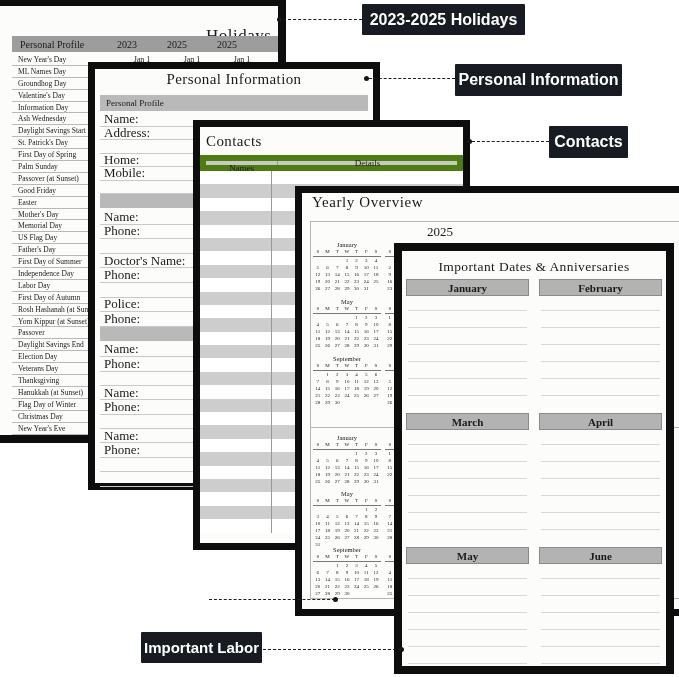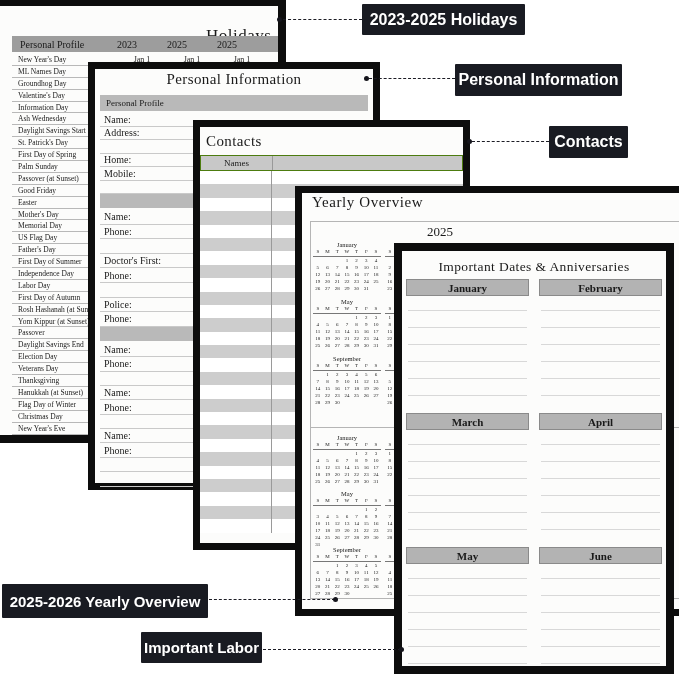--- a/index.html
+++ b/index.html
@@ -23,26 +23,26 @@
   .h-row{height:11.9px;display:flex;align-items:center;border-bottom:1px solid #b8b8b8;white-space:nowrap;overflow:hidden;}
   .h-name{width:105px;padding-left:6px;font-size:7.5px;}
   .h-date{width:50px;text-align:center;font-size:8px;}
 
   
   .pi-title{position:absolute;left:0;top:2px;width:100%;text-align:center;font-size:15px;letter-spacing:.4px;}
   .pi-wrap{position:absolute;left:5px;top:26px;width:268px;}
   .pi-band{height:14px;background:#b9b9b9;font-size:9px;line-height:14px;padding-left:6px;margin-bottom:2px;}
   .pi-band.first{height:16px;line-height:16px;}
   .pi-line{border-bottom:1px solid #c9c9c9;display:flex;align-items:center;}
-  .pi-line span{font-size:10px;padding-left:4px;font-family:Liberation Serif, serif;}
+  .pi-line span{font-size:13px;padding-left:4px;font-family:Liberation Serif, serif;}
 
   
   .c-title{position:absolute;left:6px;top:6px;font-size:15px;letter-spacing:.4px;}
   .c-table{position:absolute;left:0;top:28px;width:263px;}
-  .c-head{height:16px;background:#c8c8c8;border:1px solid #4d7c0f;display:flex;align-items:center;}
+  .c-head{height:16px;background:#c8c8c8;border:6px solid #4d7c0f;display:flex;align-items:center;}
   .c-head .n{width:72px;text-align:center;font-size:9px;border-right:1px solid #999;height:100%;line-height:15px;}
   .c-head .d{flex:1;text-align:center;font-size:9px;}
   .c-row{height:13.4px;display:flex;background:#fff;}
   .c-row.alt{background:#cdcdcd;}
   .c-name-cell{width:72px;border-right:1px solid #9a9a9a;height:100%;}
 
   
   .y-title{position:absolute;left:10px;top:1px;font-size:15px;letter-spacing:.6px;}
   .y-box{position:absolute;left:8px;top:28px;width:371px;height:378px;border:1px solid #b5b5b5;}
   .y-divider{position:absolute;left:8px;top:234px;width:371px;border-top:1px solid #b5b5b5;}
@@ -222,21 +222,21 @@
         <div class="pi-line" style="height: 14.6px;">
           <span>Name:</span>
         </div>
         <div class="pi-line" style="height: 14.6px;">
           <span>Phone:</span>
         </div>
         <div class="pi-line" style="height: 14.6px;">
           <span></span>
         </div>
         <div class="pi-line" style="height: 14.6px;">
-          <span>Doctor's First:</span>
+          <span>Doctor's Name:</span>
         </div>
         <div class="pi-line" style="height: 14.6px;">
           <span>Phone:</span>
         </div>
         <div class="pi-line" style="height: 14.6px;">
           <span></span>
         </div>
         <div class="pi-line" style="height: 14.6px;">
           <span>Police:</span>
         </div>
@@ -275,20 +275,21 @@
           <span></span>
         </div>
       </div>
   </div>
 
   <div class="page p3">
     <div class="c-title">Contacts</div>
     <div class="c-table">
       <div class="c-head">
         <span class="n">Names</span>
+        <span class="d">Details</span>
       </div>
       <div>
           <div class="c-row">
             <div class="c-name-cell"></div>
           </div>
           <div class="c-row alt">
             <div class="c-name-cell"></div>
           </div>
           <div class="c-row">
             <div class="c-name-cell"></div>
@@ -1123,16 +1124,15 @@
   <div class="dash d5"></div>
   <div class="dot o1"></div>
   <div class="dot o2"></div>
   <div class="dot o3"></div>
   <div class="dot o4"></div>
   <div class="dot o5"></div>
 
   <div class="badge b1">2023-2025 Holidays</div>
   <div class="badge b2">Personal Information</div>
   <div class="badge b3">Contacts</div>
-  <div class="badge b4">2025-2026 Yearly Overview</div>
   <div class="badge b5">Important Labor</div>
 
 </div>
 
 </body></html>

